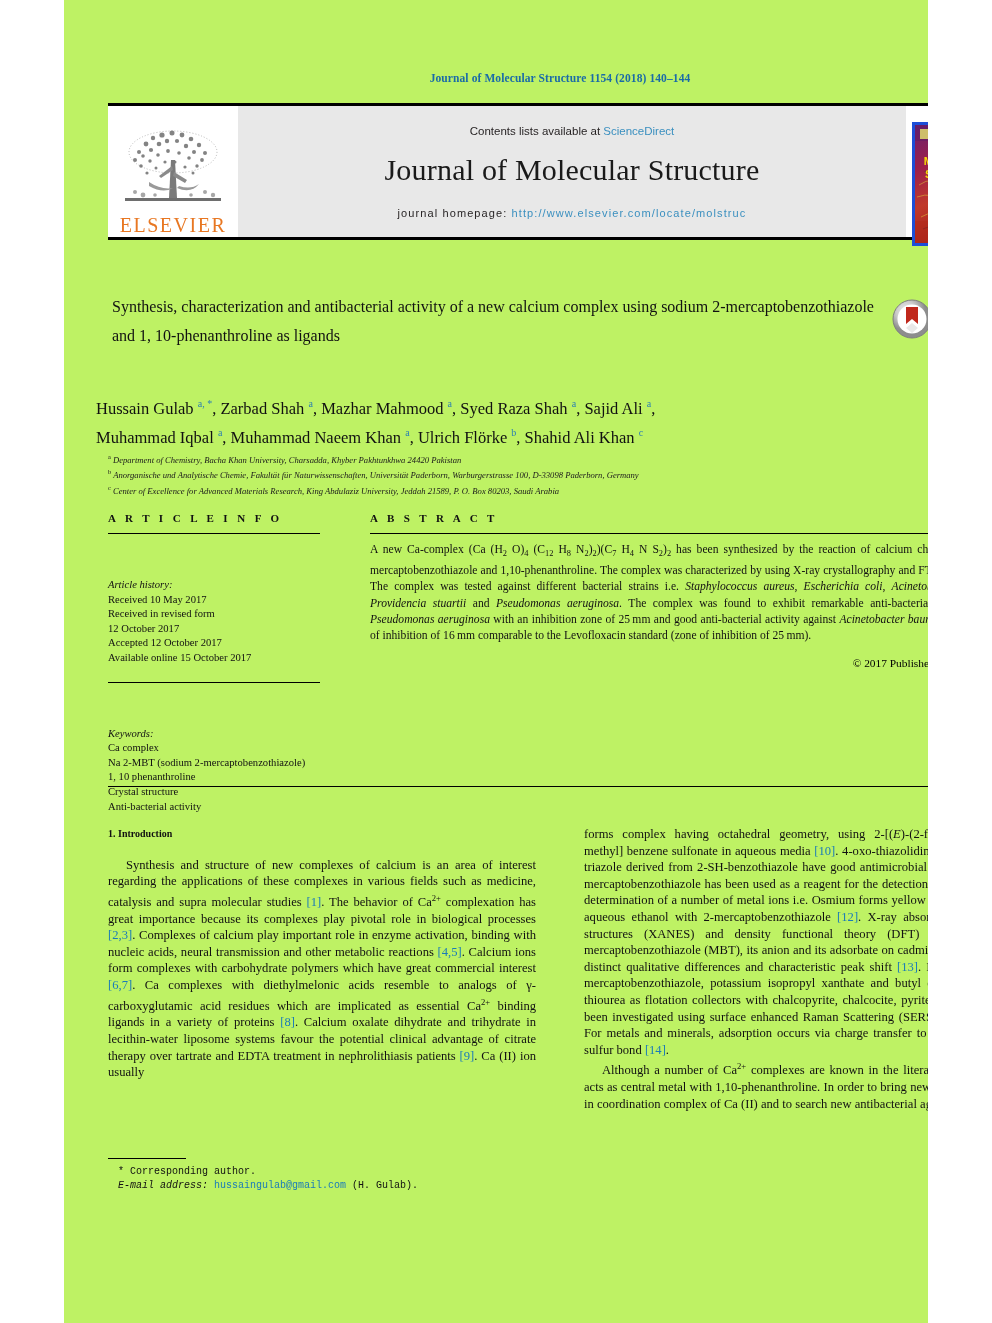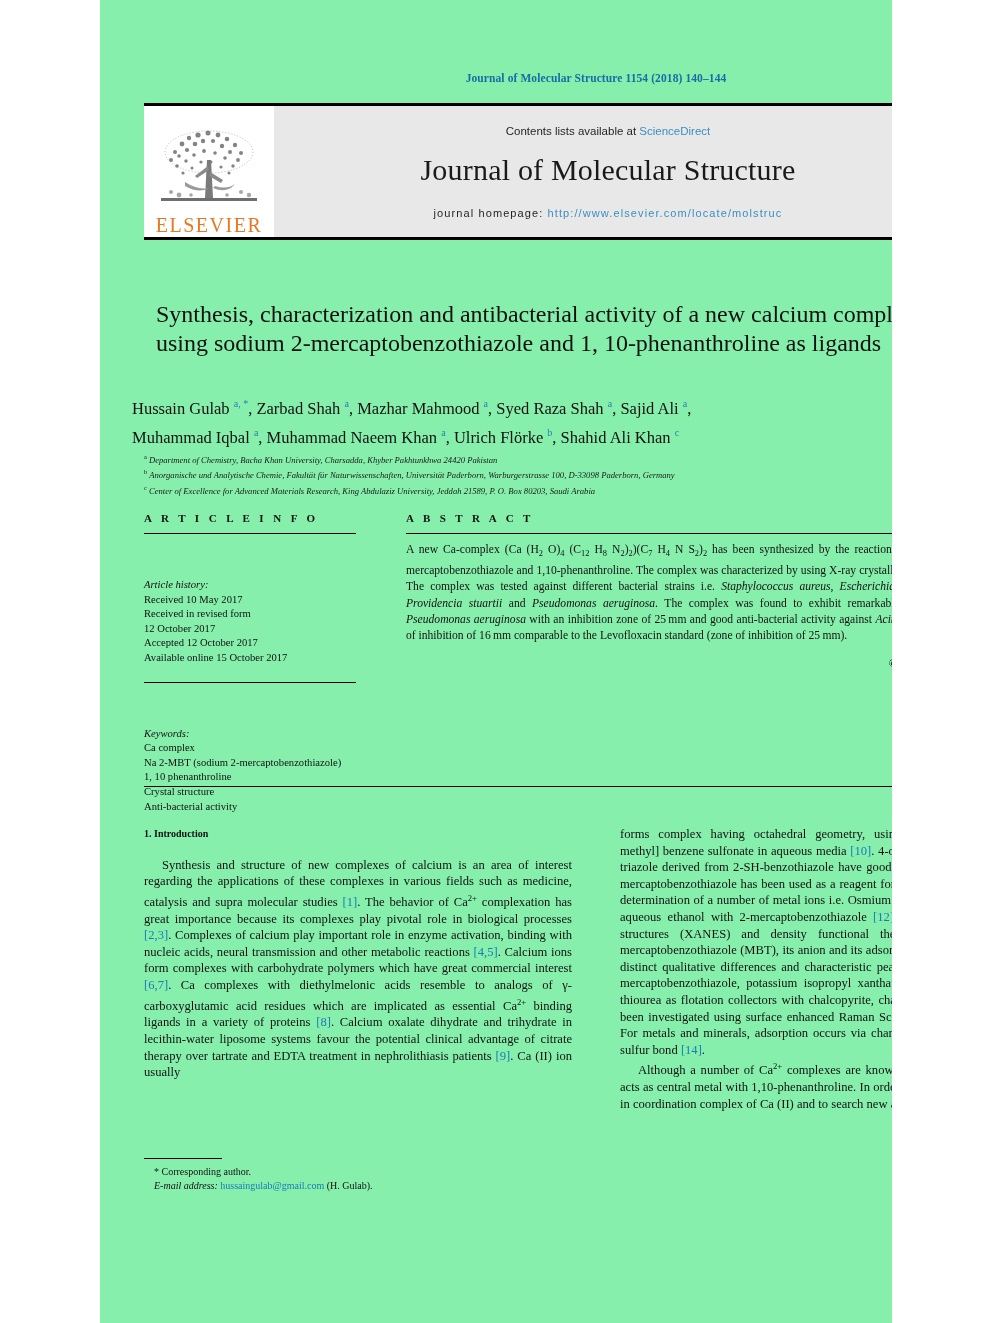--- a/index.html
+++ b/index.html
@@ -6,24 +6,24 @@
     margin: 0;
     padding: 0;
     background: #ffffff;
   }
   body {
     font-family: "Liberation Serif", serif;
     color: #000000;
   }
   .page {
     position: relative;
-    width: 792px;
+    width: 864px;
     height: 1323px;
     margin: 0 auto;
-    background: #86efac;
+    background: #bef264;
     overflow: hidden;
   }
 
   
   .runhead {
     position: absolute;
     top: 72px;
     left: 0;
     width: 992px;
     text-align: center;
@@ -126,24 +126,24 @@
 
   
   .title-block {
     position: absolute;
     left: 44px;
     top: 288px;
     width: 790px;
   }
   .article-title {
     font-family: "Liberation Serif", serif;
-    font-size: 24px;
+    font-size: 16px;
     line-height: 29px;
     color: #111;
-    margin: 12px;
+    margin: 4px;
     font-weight: normal;
   }
   .crossmark {
     position: absolute;
     left: 828px;
     top: 296px;
     width: 120px;
     height: 46px;
     display: flex;
     align-items: center;
@@ -282,21 +282,21 @@
   .bcol p.noindent { text-indent: 0; }
   .ref { color: #1a7bb9; }
   .bcol sup { font-size: 8.6px; vertical-align: super; }
 
   
   .footnote {
     position: absolute;
     left: 44px;
     top: 1158px;
     width: 428px;
-    font-family: Liberation Serif, serif;
+    font-family: Liberation Mono, monospace;
     font-size: 10px;
     line-height: 13.6px;
     color: #111;
   }
   .footnote-rule {
     width: 78px;
     border-top: 1px solid #000;
     margin-bottom: 6px;
   }
   .fn-line { padding-left: 10px; }

